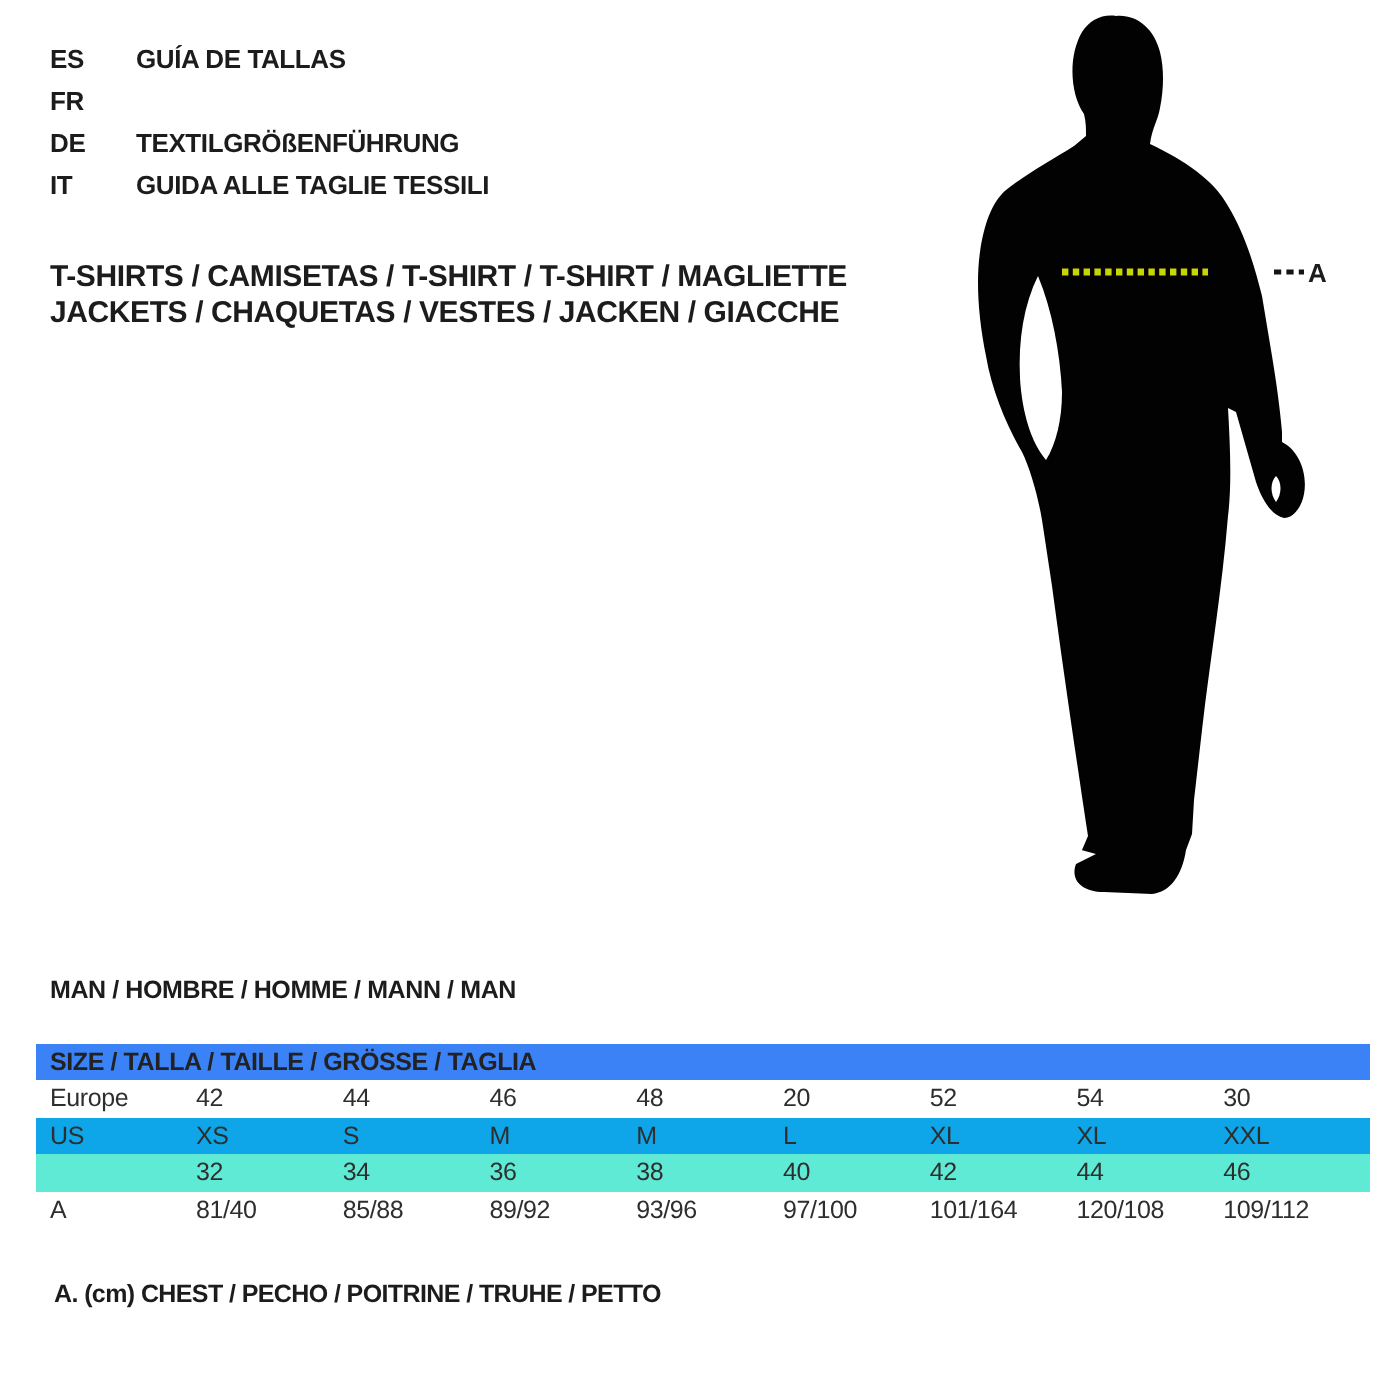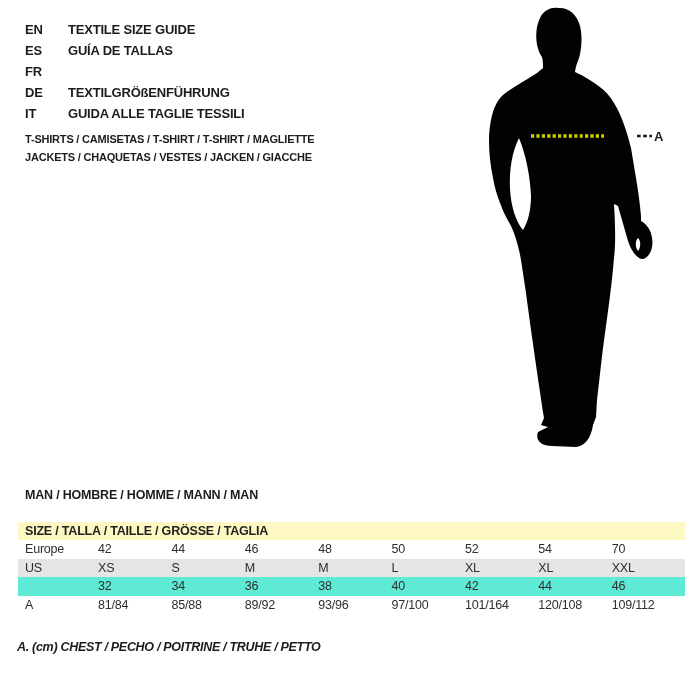--- a/index.html
+++ b/index.html
@@ -7,43 +7,39 @@
     width:700px;height:700px;position:relative;background:#ffffff;
     font-family:"Liberation Sans",sans-serif;color:#1c1c1c;overflow:hidden;
     letter-spacing:-0.2px;
   }
   .abs{position:absolute;}
   
   .lang-block{left:25px;top:19px;}
   .lang-row{display:flex;line-height:21px;font-size:13px;font-weight:bold;}
   .lang-code{width:43px;}
   
-  .products{left:25px;top:130px;font-size:11px;font-weight:bold;line-height:18px;}
+  .products{left:25px;top:130px;font-size:15px;font-weight:bold;line-height:18px;}
   
   .figure-wrap{left:480px;top:0;width:220px;height:460px;}
   .measure-label{left:654px;top:129px;font-size:13px;font-weight:bold;letter-spacing:0;}
   
   .man-caption{left:25px;top:488px;font-size:12.5px;font-weight:bold;text-align:center;}
   
   .size-table{left:18px;top:522px;width:667px;font-size:12.5px;}
   .thead{height:18px;line-height:18px;padding-left:7px;font-weight:bold;color:#222;}
   .trow{display:flex;height:18.5px;line-height:18.5px;color:#2e2e2e;}
   .tlabel{width:80px;padding-left:7px;box-sizing:border-box;}
   .tcell{flex:1;text-align:left;}
   
-  .footnote{left:17px;top:640px;font-size:12.5px;font-weight:bold;letter-spacing:-0.3px;font-style:italic;}
+  .footnote{left:27px;top:640px;font-size:12.5px;font-weight:bold;letter-spacing:-0.3px;}
 </style>
 </head>
 <body>
 
 <div class="abs lang-block">
-  <div class="lang-row">
-    <span class="lang-code">EN</span>
-    <span>TEXTILE SIZE GUIDE</span>
-  </div>
   <div class="lang-row">
     <span class="lang-code">ES</span>
     <span>GUÍA DE TALLAS</span>
   </div>
   <div class="lang-row">
     <span class="lang-code">FR</span>
   </div>
   <div class="lang-row">
     <span class="lang-code">DE</span>
     <span>TEXTILGRÖßENFÜHRUNG</span>
@@ -105,35 +101,35 @@
     <path fill="#ffffff" d="M 57,424 L 68,427 L 58,432 Z"></path>
     <line x1="51" y1="136" x2="124" y2="136" stroke-width="3.5" stroke-dasharray="3.2 2.2" stroke="#c9d400"></line>
     <line x1="157" y1="136" x2="172" y2="136" stroke="#141414" stroke-width="2.6" stroke-dasharray="3.6 2.6"></line>
   </svg>
 </div>
 <div class="abs measure-label">A</div>
 
 <div class="abs man-caption">MAN / HOMBRE / HOMME / MANN / MAN</div>
 
 <div class="abs size-table">
-  <div class="thead" style="background-color: #fef9c3;">SIZE / TALLA / TAILLE / GRÖSSE / TAGLIA</div>
+  <div class="thead" style="background-color: #3b82f6;">SIZE / TALLA / TAILLE / GRÖSSE / TAGLIA</div>
 
   <div class="trow">
     <div class="tlabel">Europe</div>
     <div class="tcell">42</div>
     <div class="tcell">44</div>
     <div class="tcell">46</div>
     <div class="tcell">48</div>
-    <div class="tcell">50</div>
+    <div class="tcell">20</div>
     <div class="tcell">52</div>
     <div class="tcell">54</div>
-    <div class="tcell">70</div>
+    <div class="tcell">30</div>
   </div>
 
-  <div class="trow" style="background-color: #e5e5e5;">
+  <div class="trow" style="background-color: #0ea5e9;">
     <div class="tlabel">US</div>
     <div class="tcell">XS</div>
     <div class="tcell">S</div>
     <div class="tcell">M</div>
     <div class="tcell">M</div>
     <div class="tcell">L</div>
     <div class="tcell">XL</div>
     <div class="tcell">XL</div>
     <div class="tcell">XXL</div>
   </div>
@@ -145,21 +141,21 @@
     <div class="tcell">36</div>
     <div class="tcell">38</div>
     <div class="tcell">40</div>
     <div class="tcell">42</div>
     <div class="tcell">44</div>
     <div class="tcell">46</div>
   </div>
 
   <div class="trow">
     <div class="tlabel">A</div>
-    <div class="tcell">81/84</div>
+    <div class="tcell">81/40</div>
     <div class="tcell">85/88</div>
     <div class="tcell">89/92</div>
     <div class="tcell">93/96</div>
     <div class="tcell">97/100</div>
     <div class="tcell">101/164</div>
     <div class="tcell">120/108</div>
     <div class="tcell">109/112</div>
   </div>
 </div>
 

